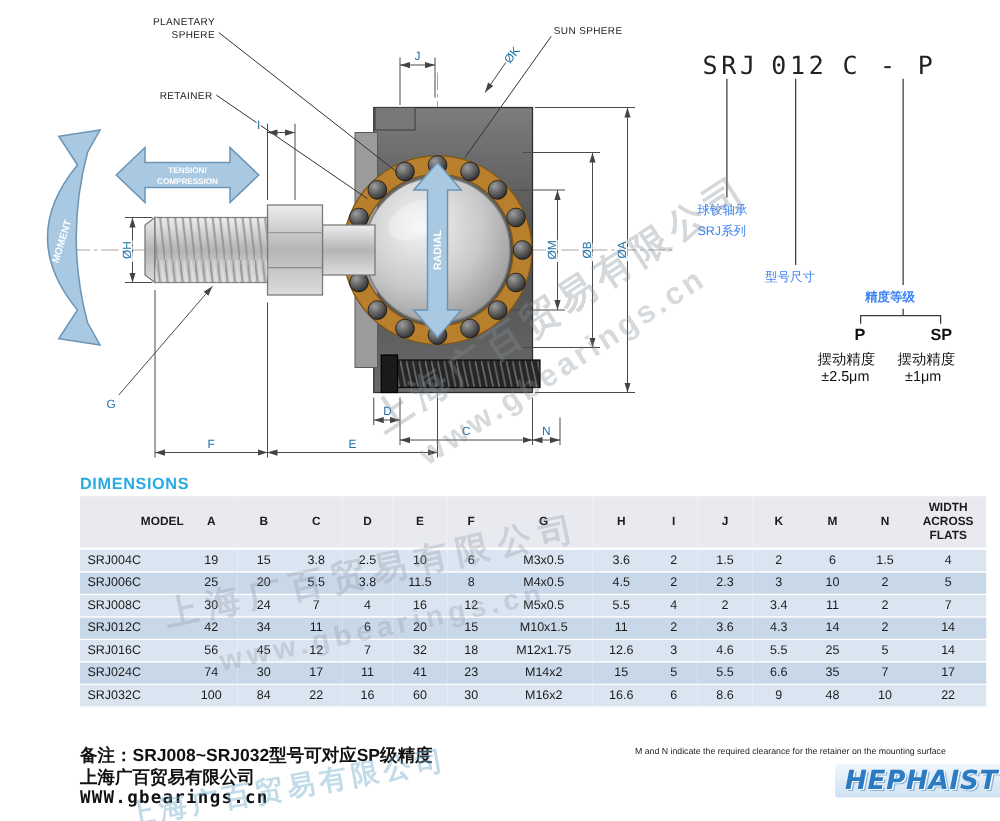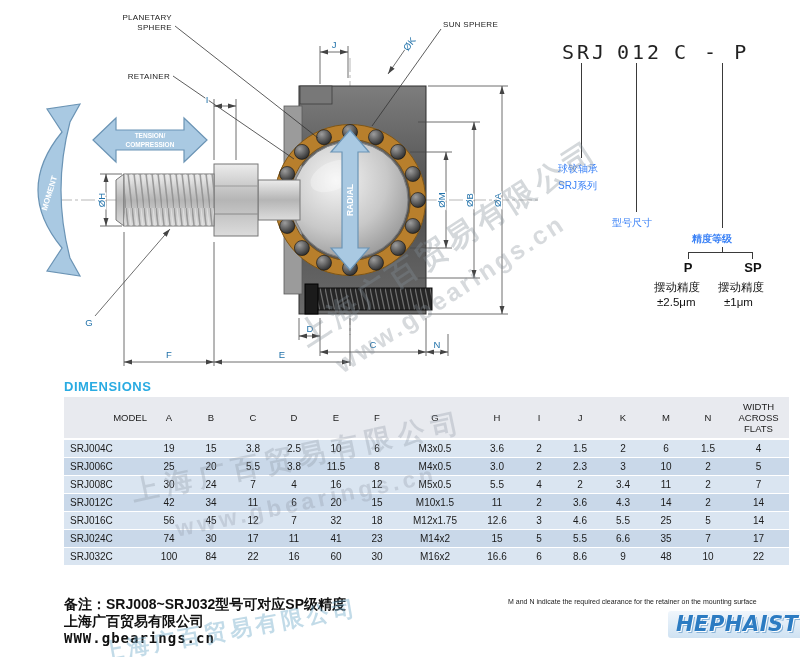--- a/index.html
+++ b/index.html
@@ -14,21 +14,21 @@
   .hline{position:absolute;height:1px;background:#3a3a3a}
   .cjk{position:absolute;font-size:10px;color:#3b82f6;line-height:17px;white-space:nowrap}
   .cjk-sm{position:absolute;font-size:11.5px;color:#111;white-space:nowrap}
   .grade-letter{position:absolute;font-size:13px;font-weight:bold;color:#111;text-align:center}
 
   
   .section-title{position:absolute;left:64px;top:379px;font-size:13px;font-weight:bold;color:#29abe2;letter-spacing:.5px}
 
   
   .dim-table{position:absolute;left:64px;top:397px;width:725px;border-collapse:collapse;table-layout:fixed;font-size:10px;color:#1b1b1b}
-  .dim-table th{background:#e8eaef;font-weight:normal;font-size:9.5px;padding:4px 1px;text-align:center;vertical-align:middle;border-bottom:2px solid #fff;line-height:11px}
+  .dim-table th{background:#e8eaef;font-weight:bold;font-size:9.5px;padding:4px 1px;text-align:center;vertical-align:middle;border-bottom:2px solid #fff;line-height:11px}
   .dim-table th:first-child{text-align:right;padding-left:6px}
   .dim-table td{text-align:center;padding:3px 1px;border-bottom:1px solid #fff}
   .dim-table td:first-child{text-align:left;padding-left:6px}
   .dim-table tr.odd td{background:#dae5f1}
   .dim-table tr.even td{background:#c9d8e9}
 
   
   .note-cn{position:absolute;left:64px;top:596px;font-size:14px;font-weight:600;color:#111;white-space:nowrap}
   .company-line{position:absolute;left:64px;top:613px;font-size:14px;font-weight:600;color:#111;white-space:nowrap}
   .website-line{position:absolute;left:64px;top:630px;font-size:14px;font-weight:700;color:#111;letter-spacing:1px;font-family:"DejaVu Sans Mono",monospace}
@@ -321,21 +321,21 @@
         </tr>
         <tr class="even">
           <td>SRJ006C</td>
           <td>25</td>
           <td>20</td>
           <td>5.5</td>
           <td>3.8</td>
           <td>11.5</td>
           <td>8</td>
           <td>M4x0.5</td>
-          <td>3.0</td>
+          <td>4.5</td>
           <td>2</td>
           <td>2.3</td>
           <td>3</td>
           <td>10</td>
           <td>2</td>
           <td>5</td>
         </tr>
         <tr class="odd">
           <td>SRJ008C</td>
           <td>30</td>

